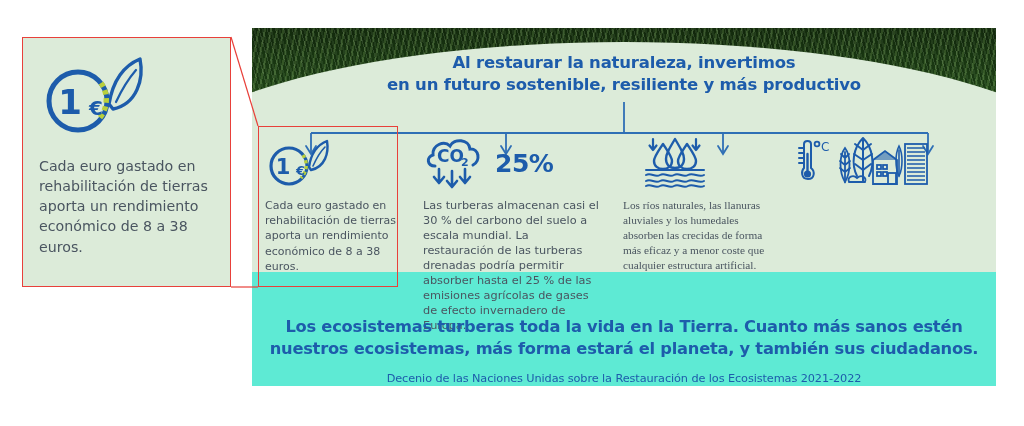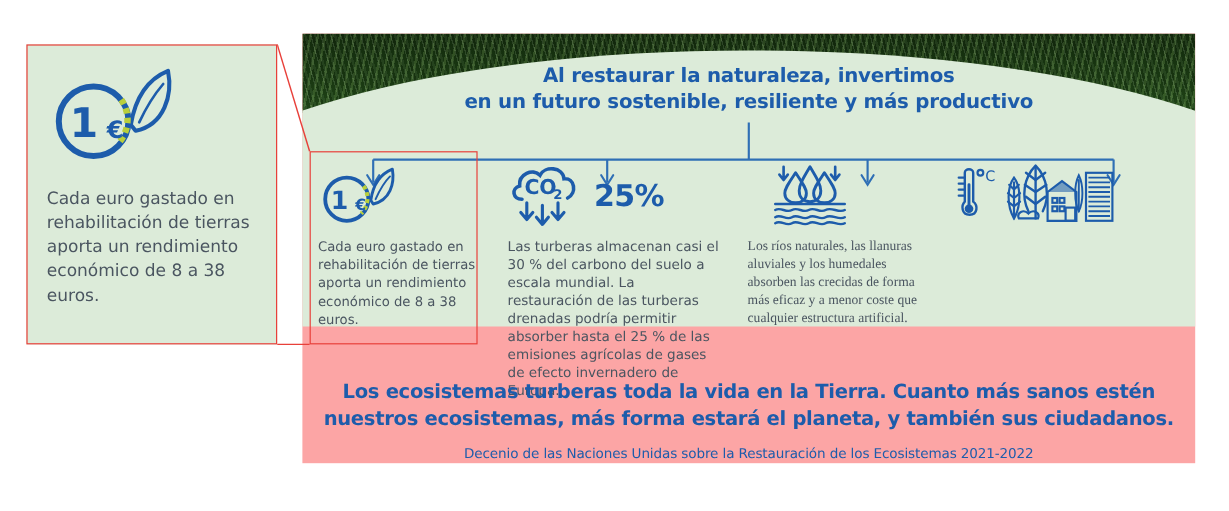--- a/index.html
+++ b/index.html
@@ -15,21 +15,21 @@
     font-family: "DejaVu Sans", "Liberation Sans", sans-serif;
   }
 
   
   #infographic-panel {
     position: absolute;
     left: 252px;
     top: 28px;
     width: 744px;
     height: 358px;
-    background: #fca5a5;
+    background: #5eead4;
     overflow: hidden;
   }
 
   
   #grass-band {
     position: absolute;
     left: 0;
     top: 0;
     width: 744px;
     height: 66px;

